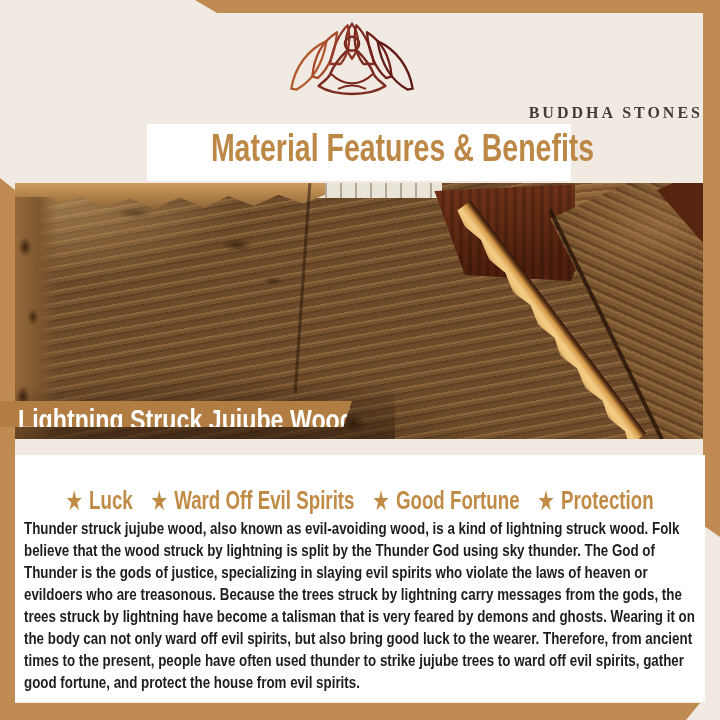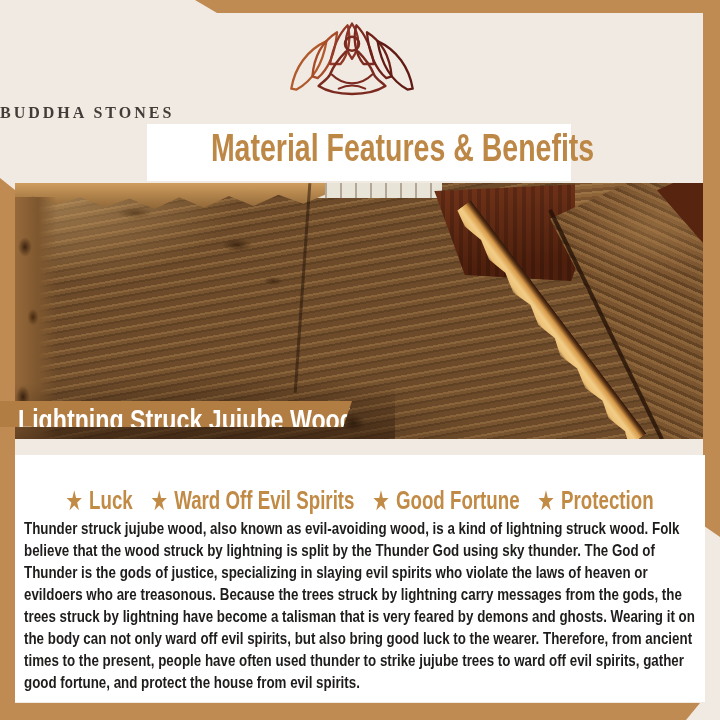--- a/index.html
+++ b/index.html
@@ -12,21 +12,21 @@
   .ribbon{position:absolute;background:#c08b53;}
   .ribbon-top{left:195px;top:0;width:525px;height:13px;
     clip-path:polygon(0 0,100% 0,100% 100%,4.2% 100%);}
   .ribbon-right{left:703px;top:0;width:17px;height:537px;
     clip-path:polygon(0 0,100% 0,100% 100%,0 97.8%);}
   .ribbon-left{left:0;top:178px;width:15px;height:542px;
     clip-path:polygon(0 0,100% 2.2%,100% 100%,0 100%);}
   .ribbon-bottom{left:0;top:703px;width:700px;height:17px;
     clip-path:polygon(0 0,100% 0,98% 100%,0 100%);}
   
-  .logo-wrap{position:absolute;left:0;top:0;width:703px;height:124px;text-align:left;}
+  .logo-wrap{position:absolute;left:0;top:0;width:703px;height:124px;text-align:right;}
   .logo-svg{position:absolute;left:50%;top:20px;transform:translateX(-50%);}
   .brand-name{
     position:absolute;left:0;top:104px;width:100%;
     font-family:"Liberation Serif",serif;font-size:16px;font-weight:600;
     letter-spacing:3px;color:#423b37;
   }
   
   .title-bar{
     position:absolute;left:147px;top:124px;width:424px;height:57px;
     background:#ffffff;text-align:center;

